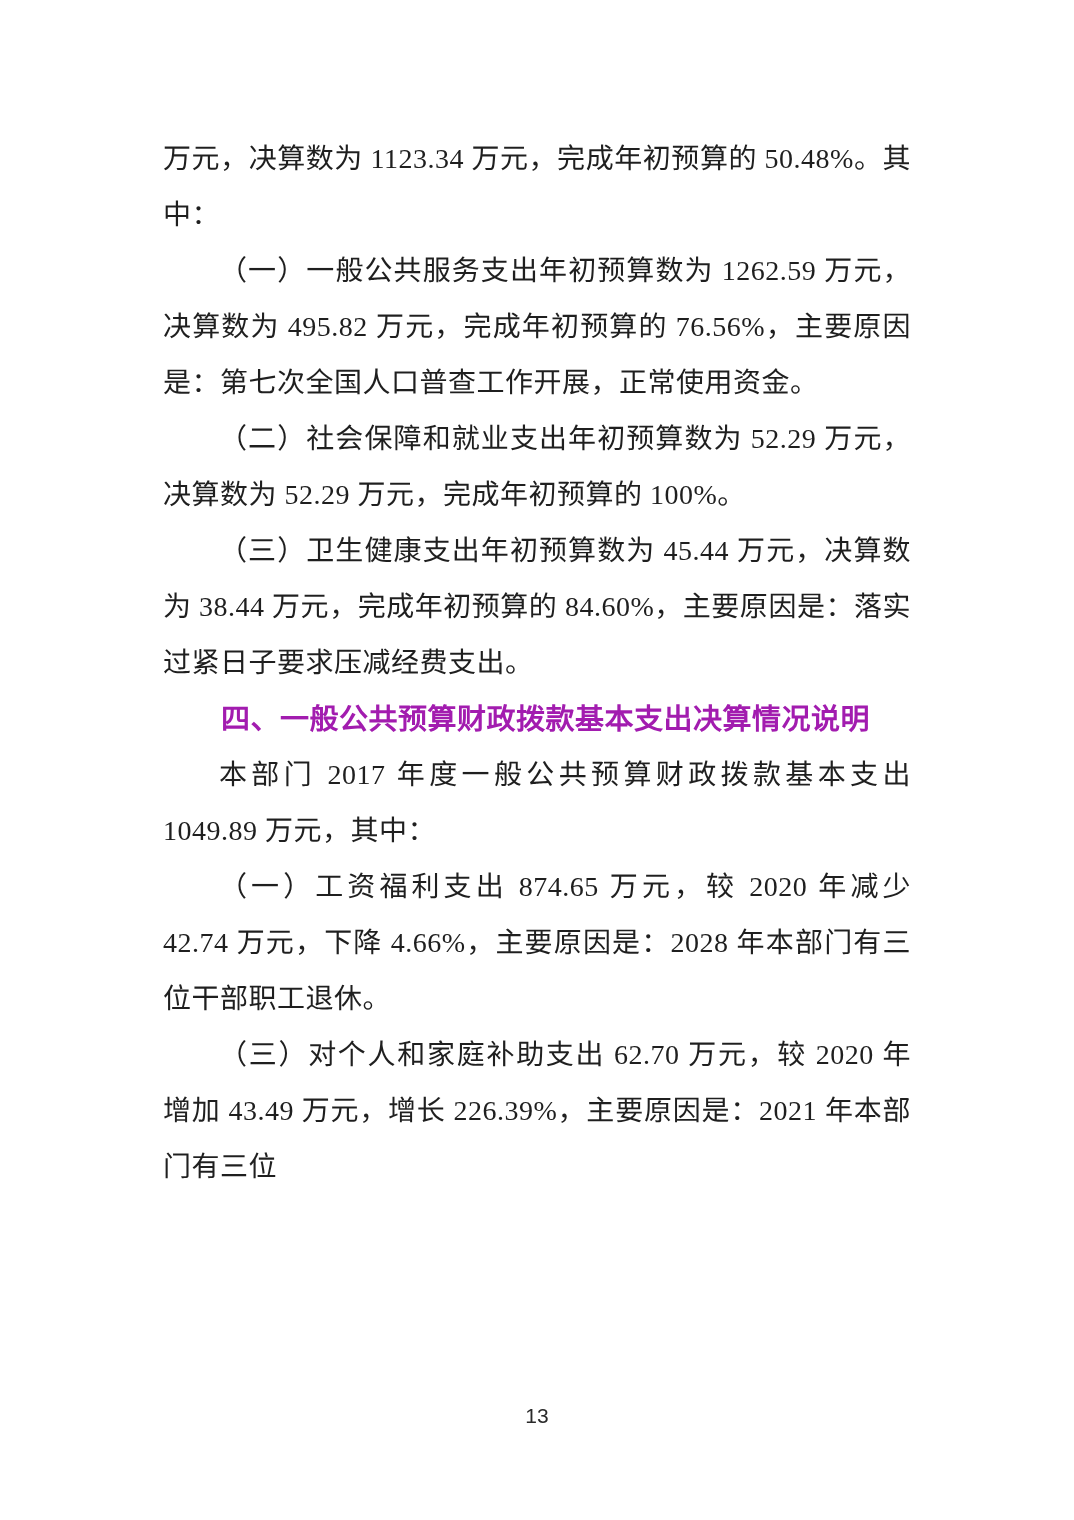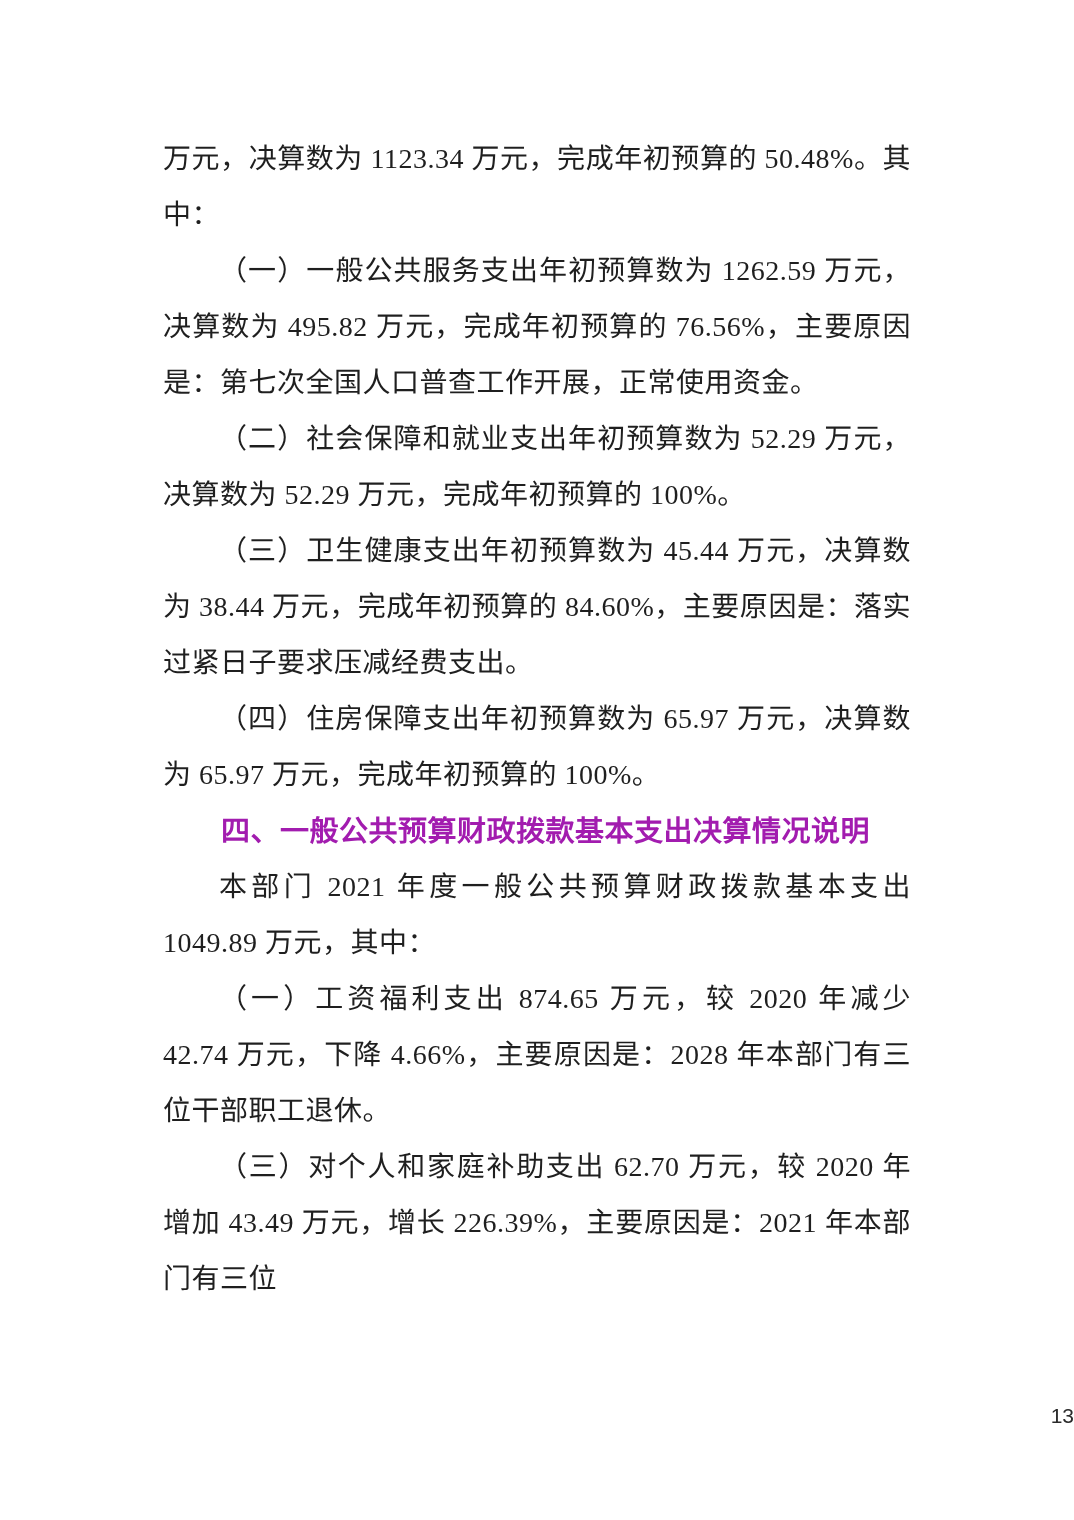--- a/index.html
+++ b/index.html
@@ -36,44 +36,43 @@
     font-weight: bold;
     font-size: 29px;
     color: #a21caf;
     text-indent: 2em;
   }
   .page-number {
     position: absolute;
     left: 0;
     top: 1404px;
     width: 100%;
-    text-align: right;
+    text-align: center;
     font-family: "Liberation Sans", "DejaVu Sans", sans-serif;
     font-size: 21px;
     color: #2a2a2a;
   }
 </style>
 </head>
 <body>
 
 <div class="page">
   <main class="text-block">
     <p class="para cont">万元，决算数为 1123.34 万元，完成年初预算的 50.48%。其中：</p>
 
     <p class="para indent">（一）一般公共服务支出年初预算数为 1262.59 万元，决算数为 495.82 万元，完成年初预算的 76.56%，主要原因是：第七次全国人口普查工作开展，正常使用资金。</p>
 
     <p class="para indent">（二）社会保障和就业支出年初预算数为 52.29 万元，决算数为 52.29 万元，完成年初预算的 100%。</p>
 
     <p class="para indent">（三）卫生健康支出年初预算数为 45.44 万元，决算数为 38.44 万元，完成年初预算的 84.60%，主要原因是：落实过紧日子要求压减经费支出。</p>
 
-    <p class="para indent">（四）住房保障支出年初预算数为 65.97 万元，决算数为 65.97 万元，完成年初预算的 100%。</p>
 
     <h2 class="para heading">四、一般公共预算财政拨款基本支出决算情况说明</h2>
 
-    <p class="para indent">本部门 2021 年度一般公共预算财政拨款基本支出 1049.89 万元，其中：</p>
+    <p class="para indent">本部门 2017 年度一般公共预算财政拨款基本支出 1049.89 万元，其中：</p>
 
     <p class="para indent">（一）工资福利支出 874.65 万元，较 2020 年减少 42.74 万元，下降 4.66%，主要原因是：2028 年本部门有三位干部职工退休。</p>
 
 
     <p class="para indent">（三）对个人和家庭补助支出 62.70 万元，较 2020 年增加 43.49 万元，增长 226.39%，主要原因是：2021 年本部门有三位</p>
   </main>
 
   <footer class="page-number">13</footer>
 </div>
 

